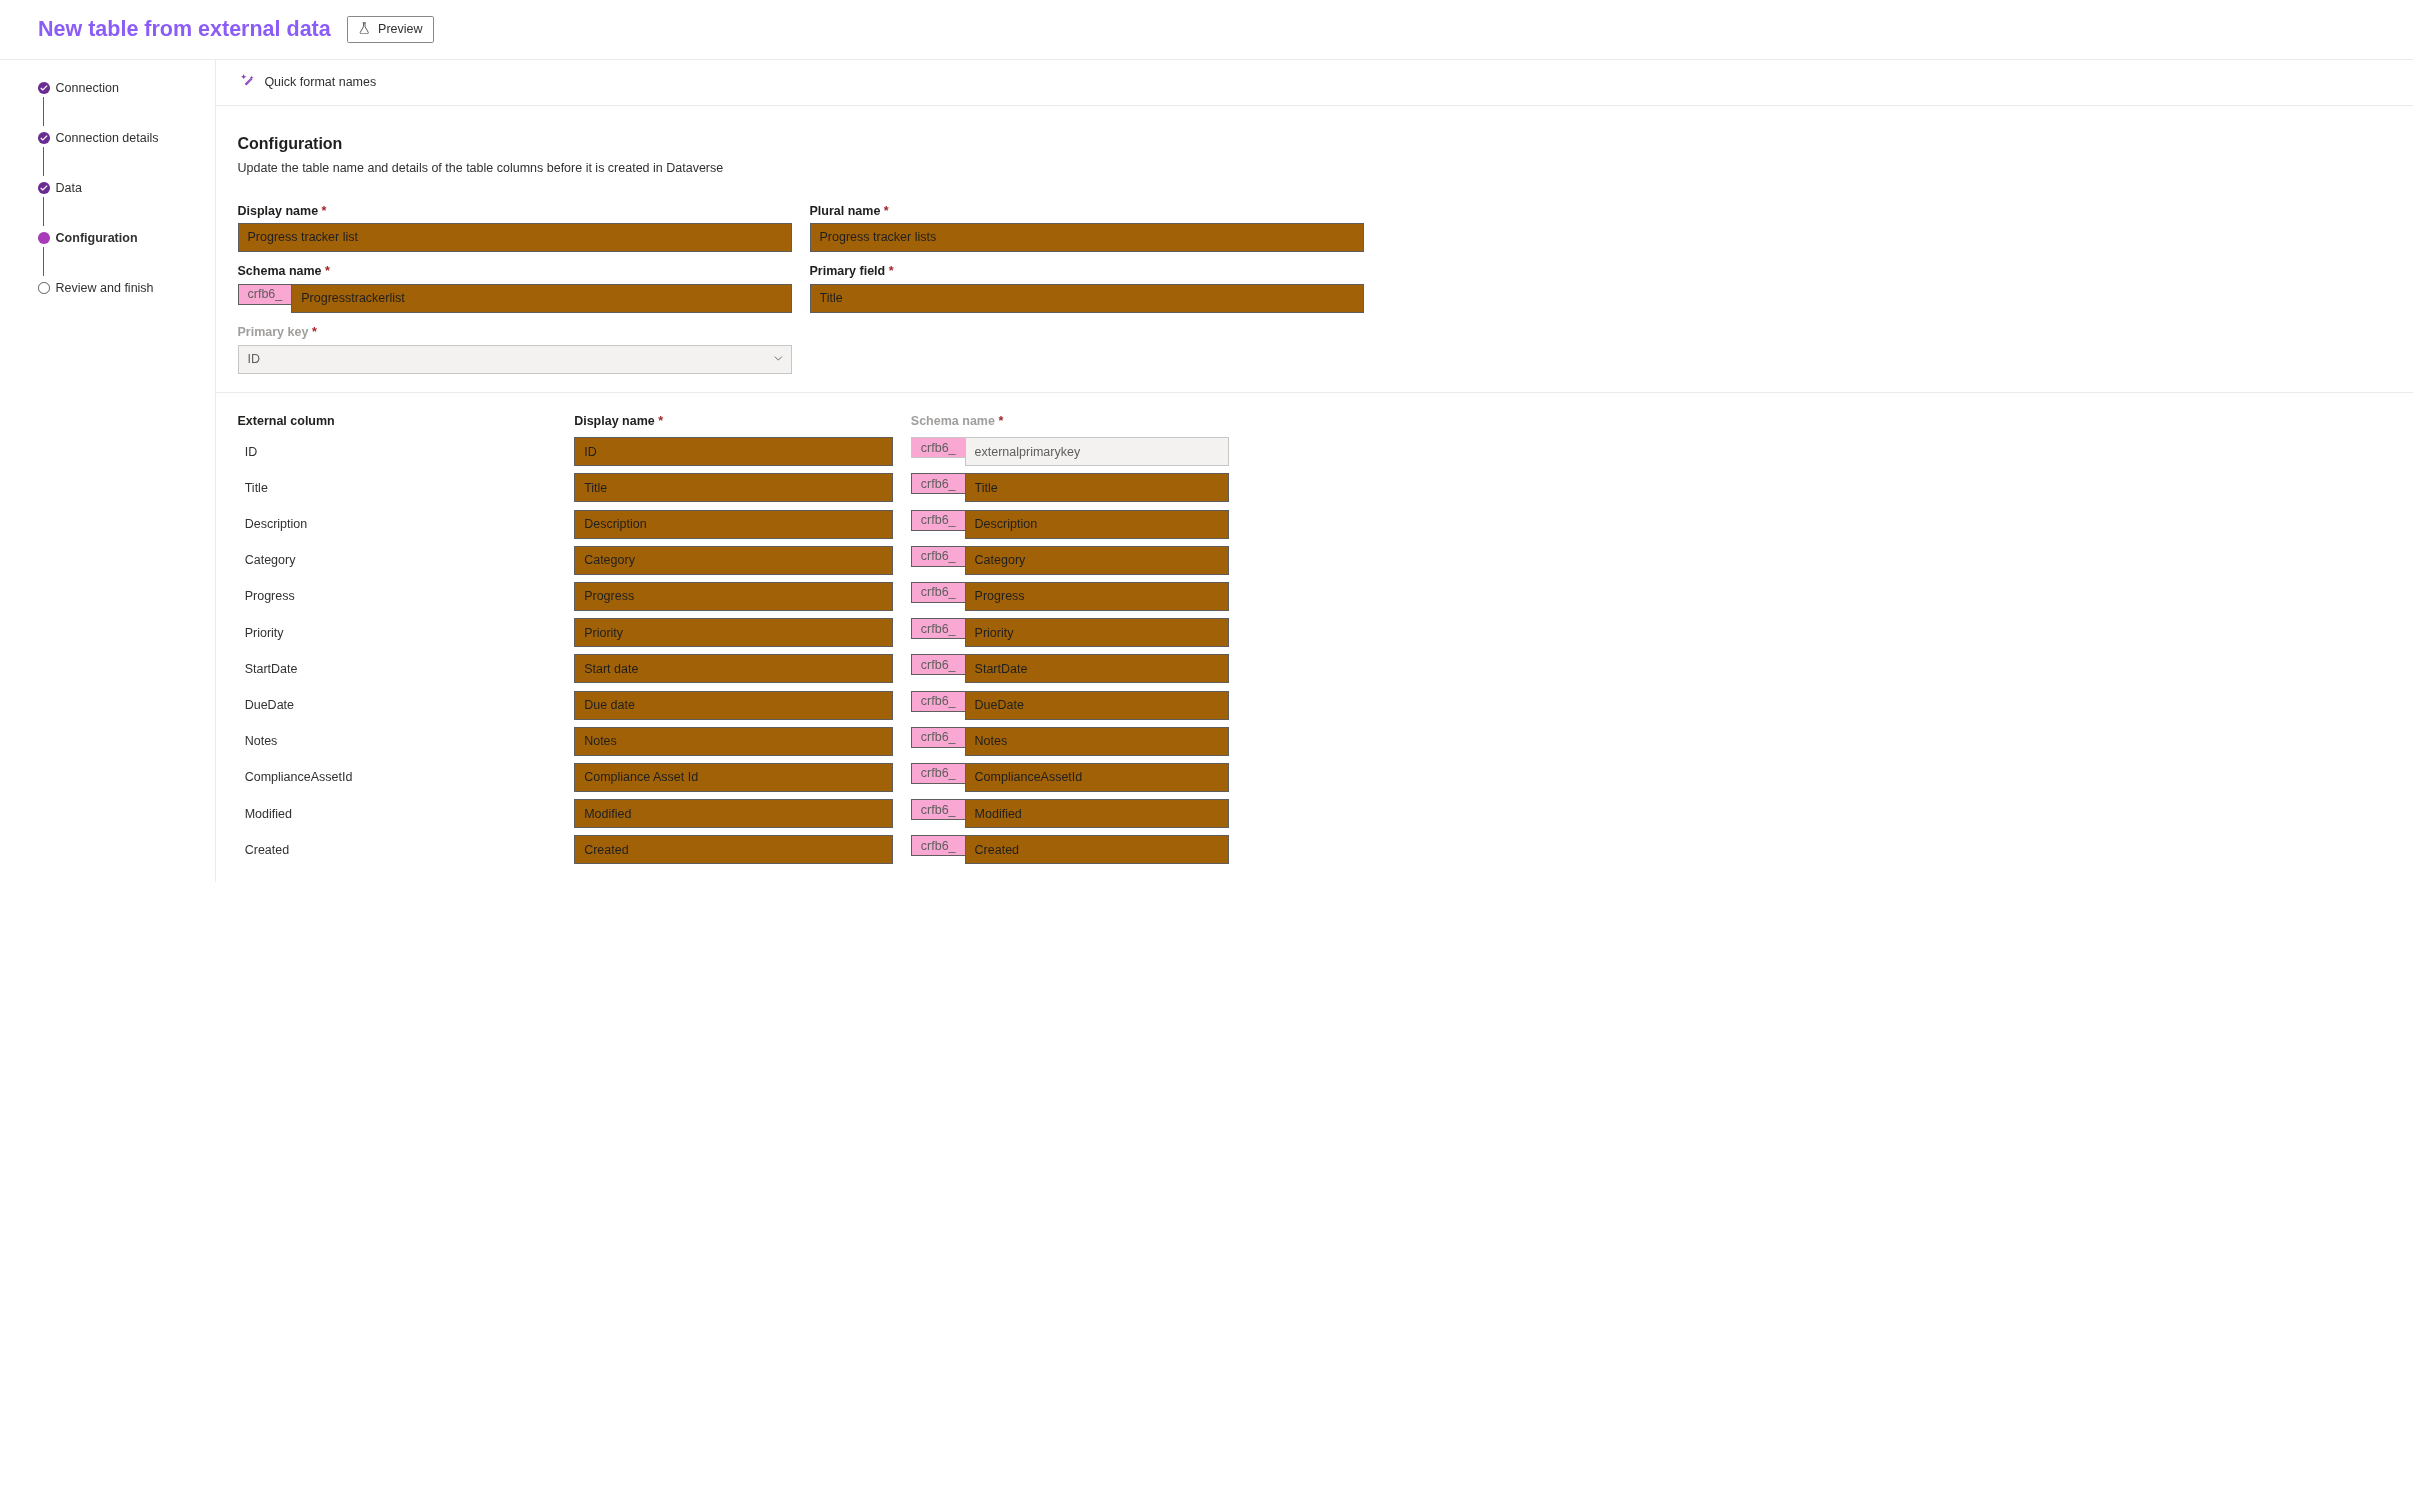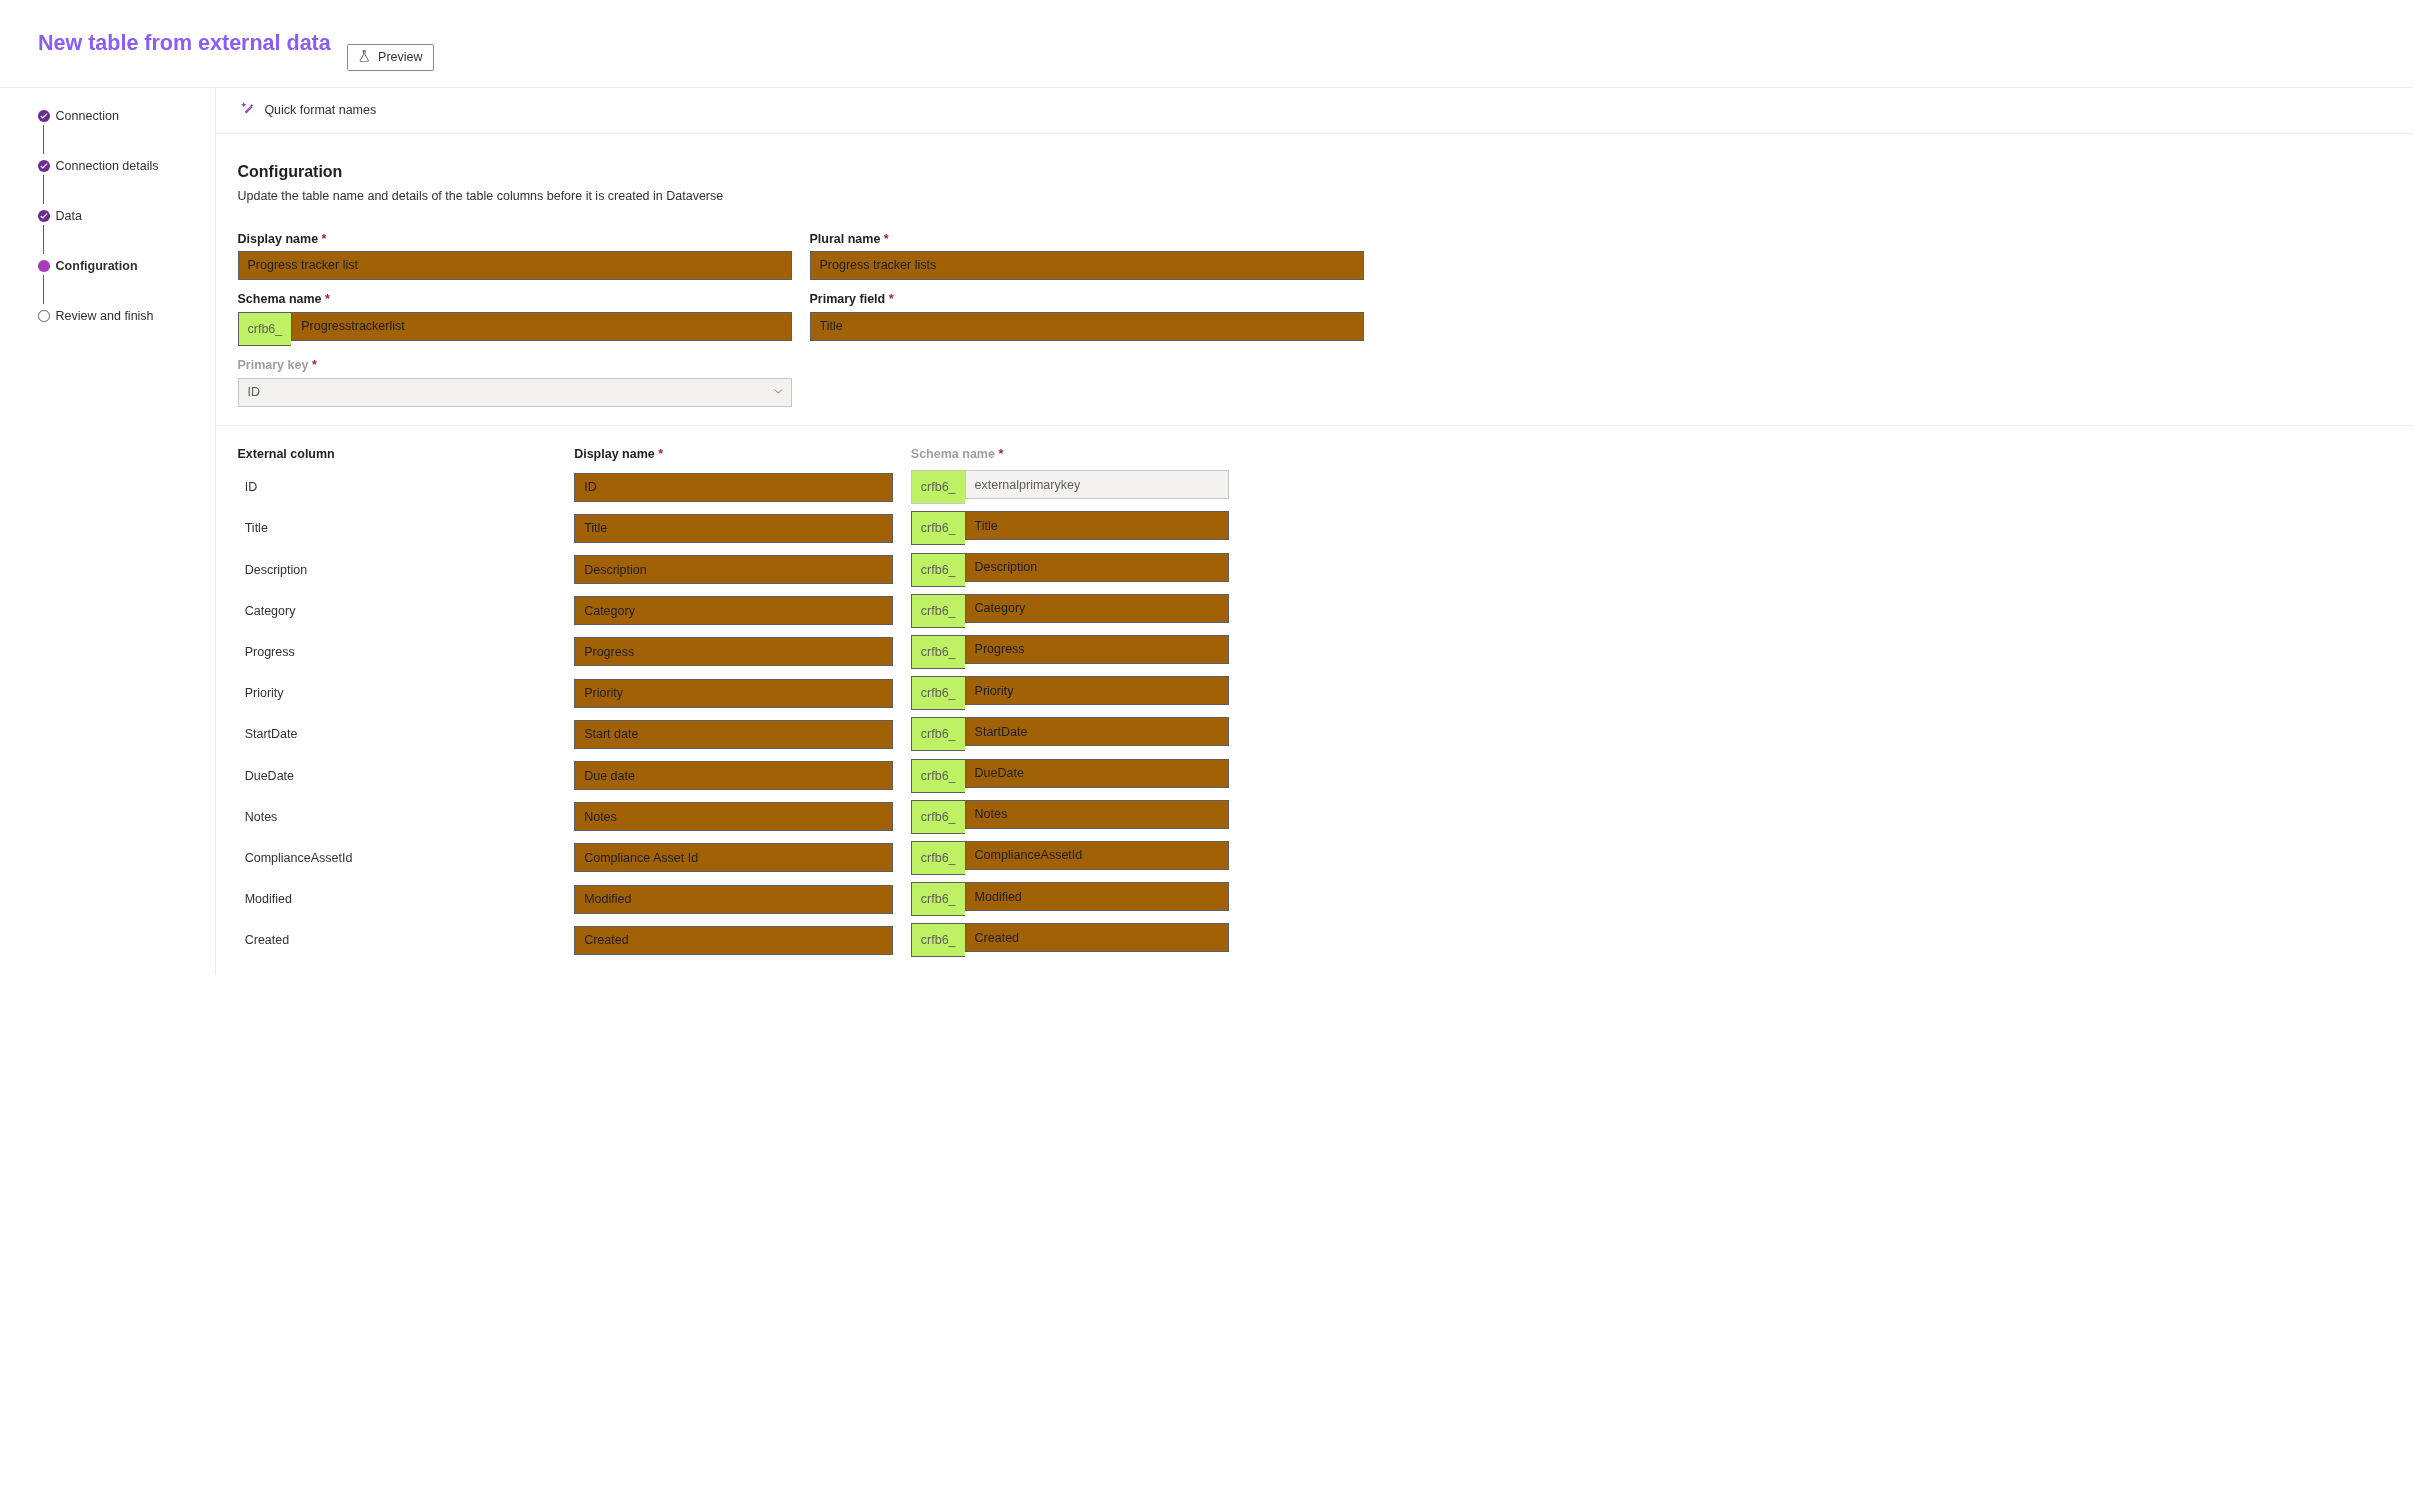--- a/index.html
+++ b/index.html
@@ -25,21 +25,20 @@
   display: inline-flex;
   align-items: center;
   gap: 7.2px;
   border: 0.9px solid #8a8886;
   background: #fff;
   padding: 4.5px 10.7px;
   border-radius: 1.8px;
   font-size: 12.5px;
   color: #323130;
   cursor: pointer;
-  margin-top: 28px;
 }
 .preview-btn svg { width: 12.5px; height: 12.5px; }
 .layout { display: flex; }
 .sidebar {
   width: 215px;
   min-width: 215px;
   padding: 21.5px 18px 18px 38px;
 }
 .steps { list-style: none; }
 .step {
@@ -142,23 +141,23 @@
   color: #605e5c;
   border-color: #c8c6c4;
 }
 .prefix-input {
   display: flex;
   width: 100%;
 }
 .prefix {
   display: inline-flex;
   align-items: center;
-  padding: 16px 9px;
-  height: 29px;
-  background: #bef264;
+  padding: 4px 9px;
+  height: 21px;
+  background: #f9a8d4;
   border: 0.9px solid #605e5c;
   border-right: none;
   font-size: 12.5px;
   color: #605e5c;
 }
 .prefix-input input { flex: 1; }
 .prefix-input.disabled .prefix { border-color: #c8c6c4; }
 .prefix-input.disabled input { border-color: #c8c6c4; background:#f3f2f1; color:#605e5c;}
 .select {
   display: flex;

